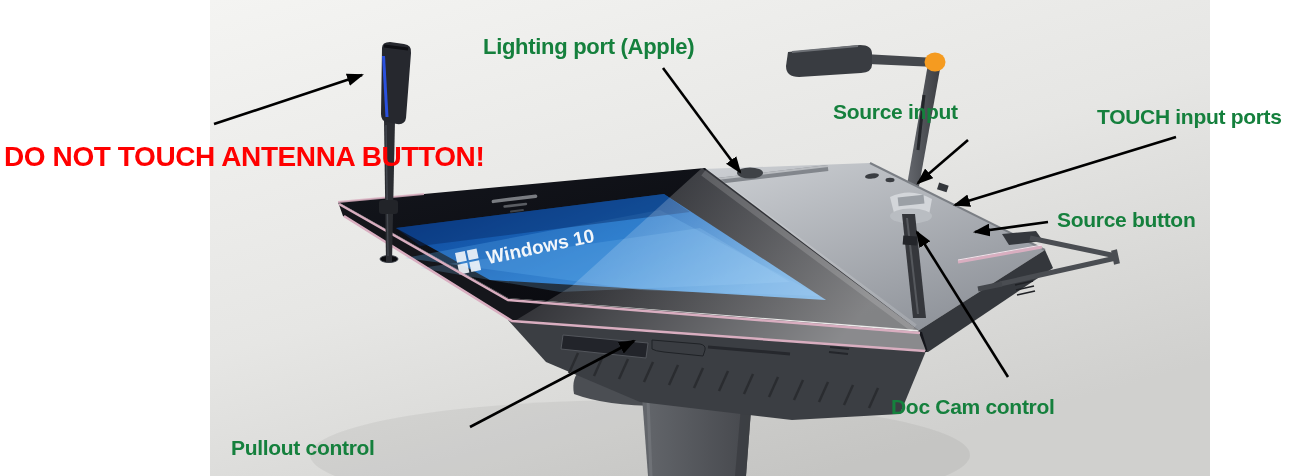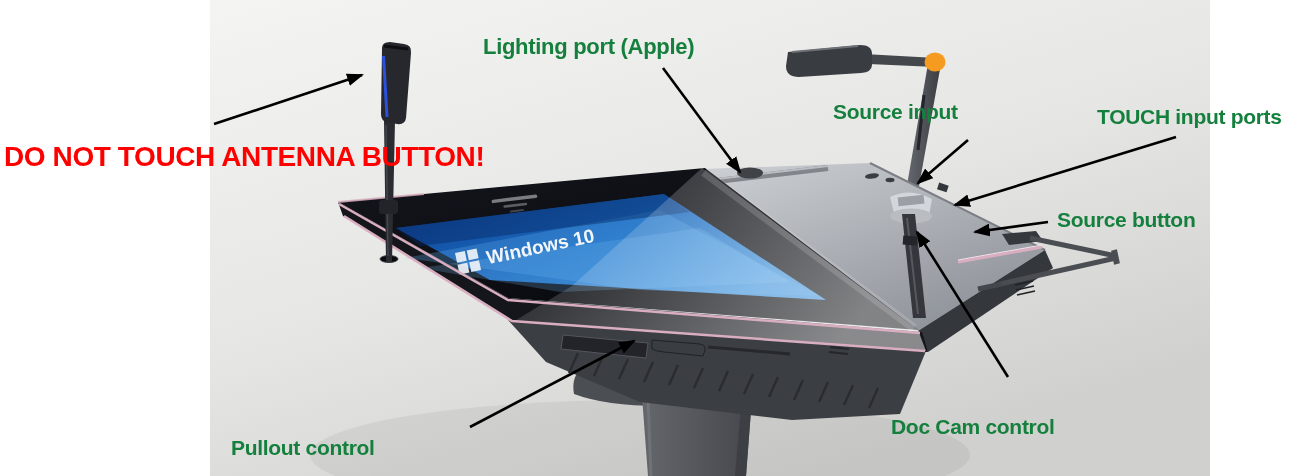--- a/index.html
+++ b/index.html
@@ -231,17 +231,17 @@
   <div class="callout warning" style="left:4px;top:142px;">DO NOT TOUCH ANTENNA BUTTON!</div>
 
   <div class="callout lighting" style="left:483px;top:35px;">Lighting port (Apple)</div>
 
   <div class="callout" style="left:833px;top:101px;">Source input</div>
 
   <div class="callout" style="left:1097px;top:106px;">TOUCH input ports</div>
 
   <div class="callout" style="left:1057px;top:209px;">Source button</div>
 
-  <div class="callout" style="left:891px;top:396px;margin-top:20px;">Doc Cam control</div>
+  <div class="callout" style="left:891px;top:396px;">Doc Cam control</div>
 
   <div class="callout" style="left:231px;top:437px;">Pullout control</div>
 
 </div>
 
 </body></html>

